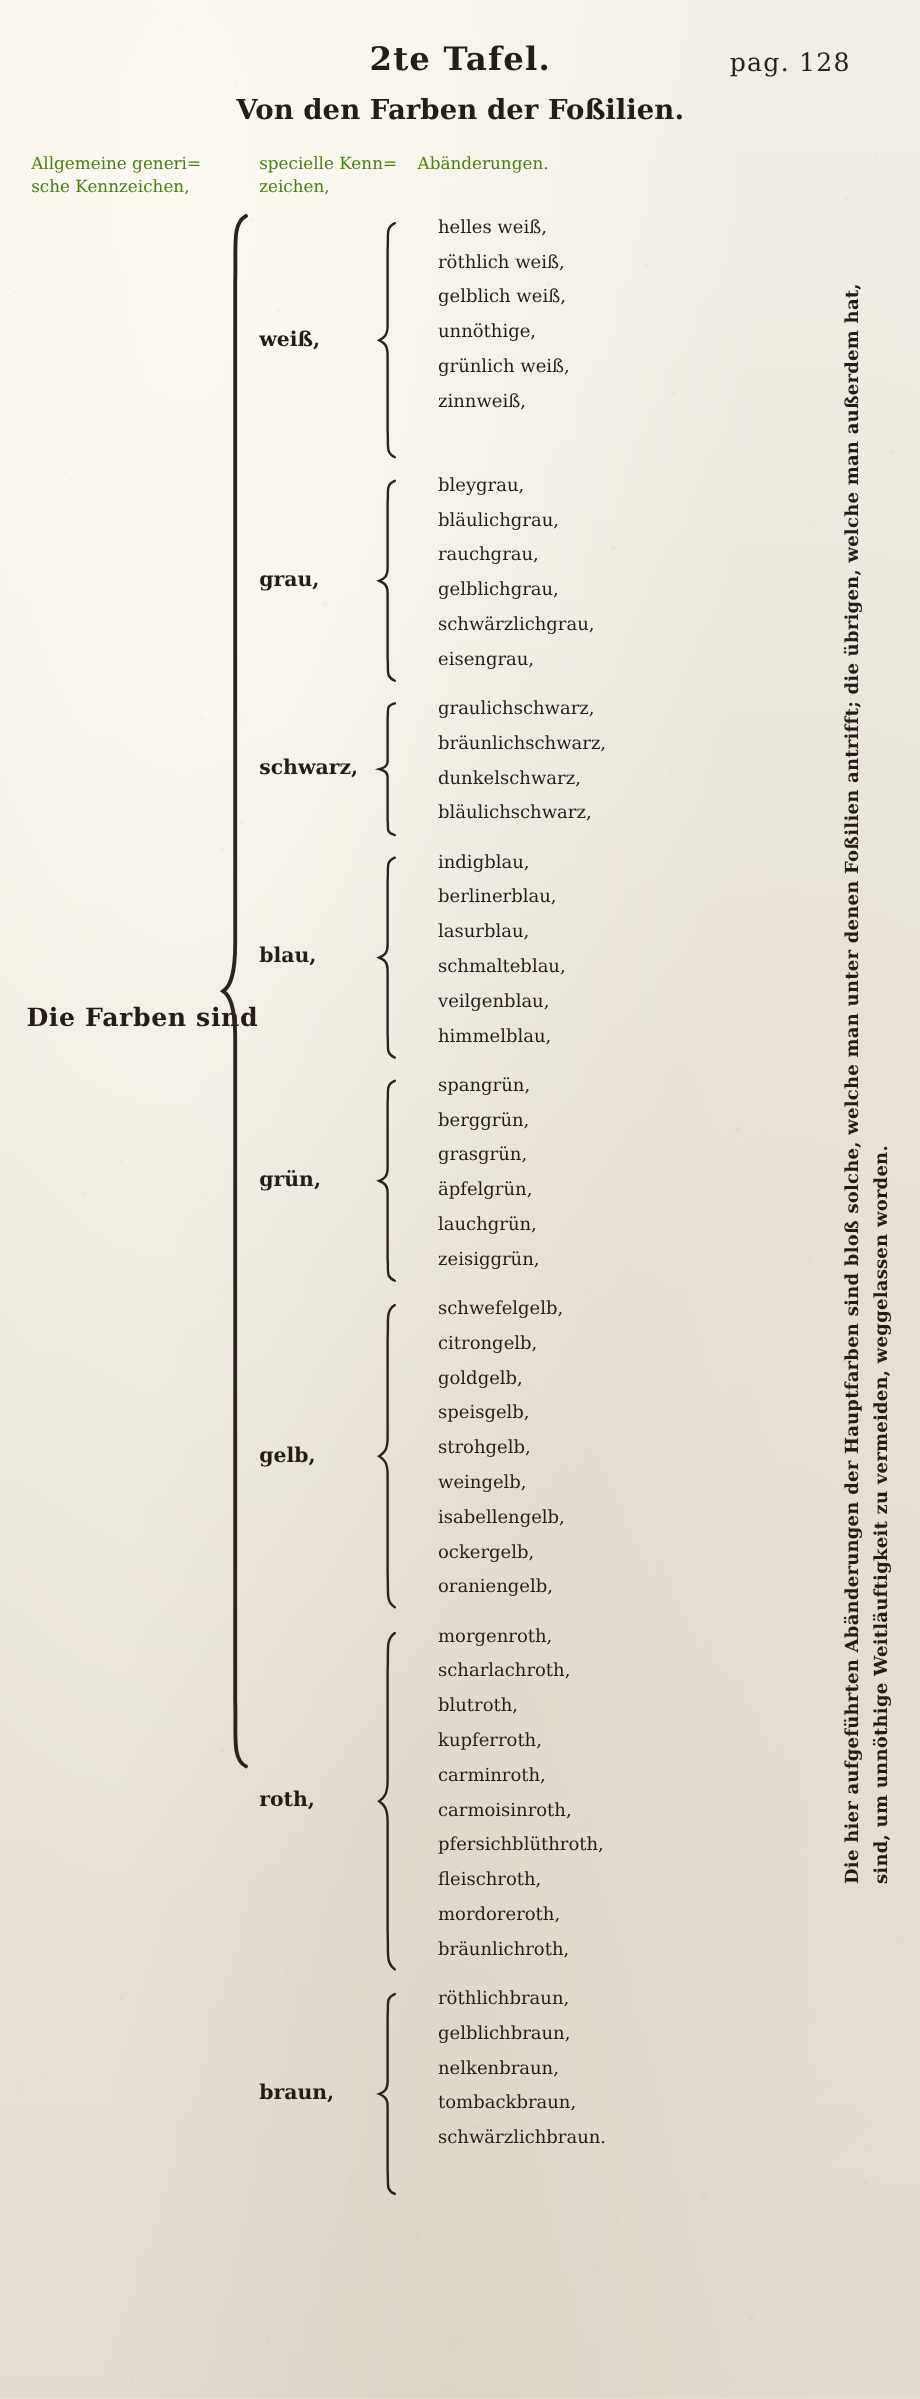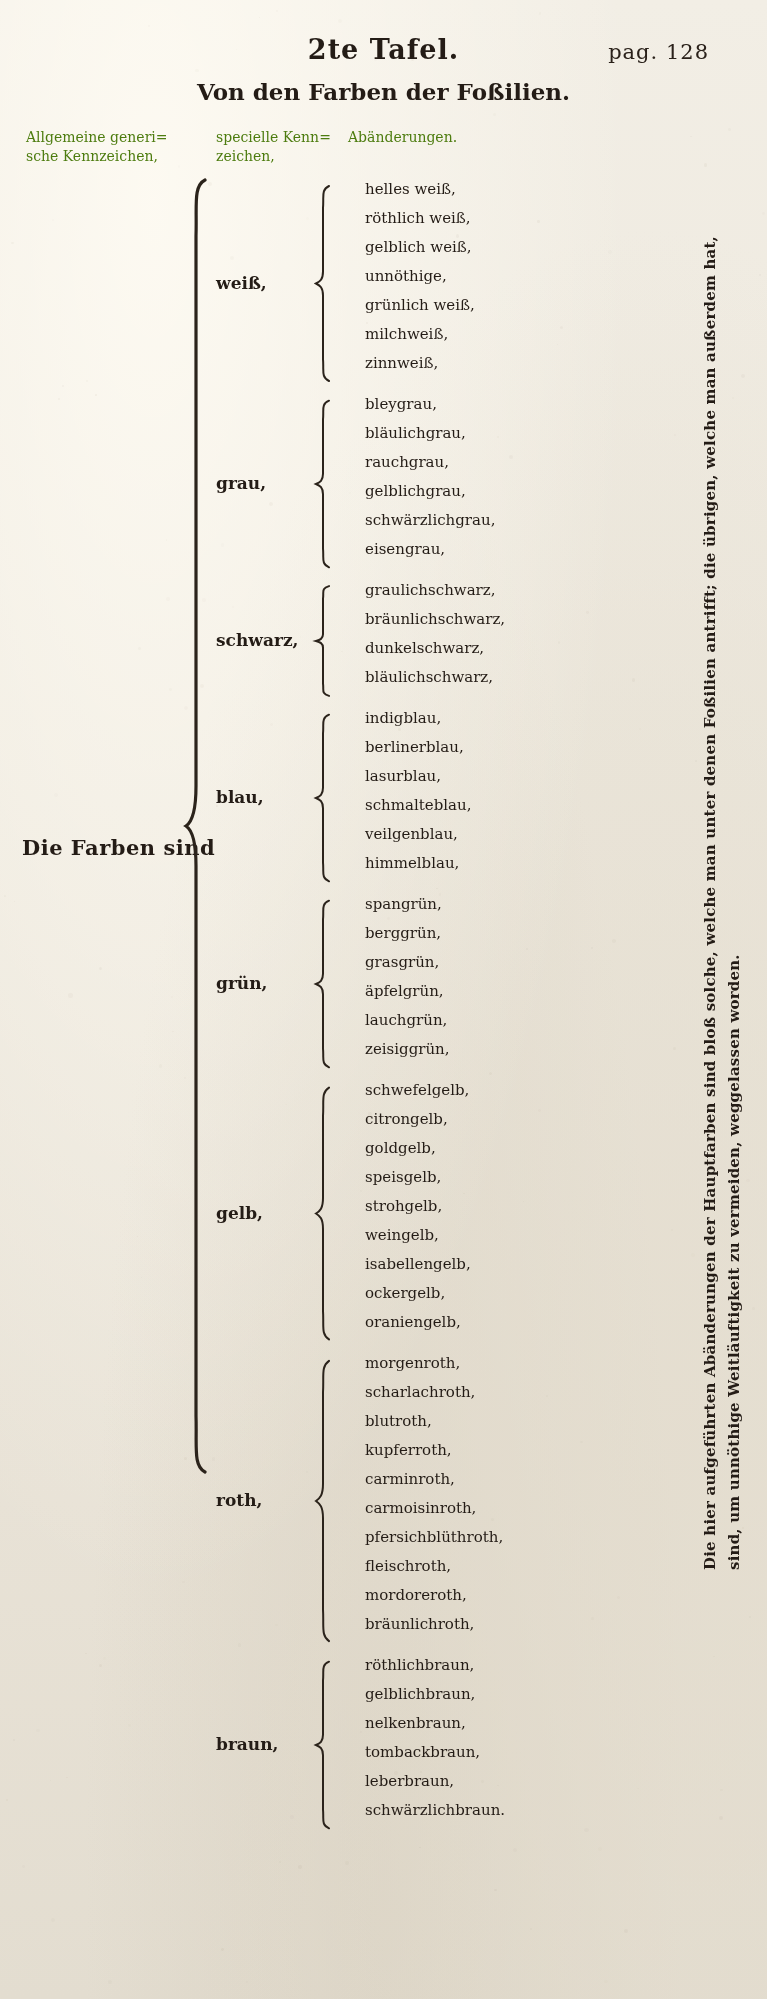--- a/index.html
+++ b/index.html
@@ -196,21 +196,20 @@
         <div class="group-label" style="top: 90.5px;">weiß,</div>
         <svg class="group-brace" viewBox="0 0 20 100" preserveAspectRatio="none" style="top: 2px; height: 199px;">
           <path d="M17 1 C9 3, 12 6, 11 12 L11 44 C11 48, 8 49, 4 50 C8 51, 11 52, 11 56 L11 88 C12 94, 9 97, 17 99" fill="none" stroke="#2b231b" stroke-width="2" vector-effect="non-scaling-stroke" stroke-linecap="round"></path>
         </svg>
         <div class="variations">
           <div class="variation">helles weiß,</div>
           <div class="variation">röthlich weiß,</div>
           <div class="variation">gelblich weiß,</div>
           <div class="variation">unnöthige,</div>
           <div class="variation">grünlich weiß,</div>
-          <div class="variation">milchweiß,</div>
           <div class="variation">zinnweiß,</div>
         </div>
       </div>
       <div class="group" style="top: 397px; height: 174px;">
         <div class="group-label" style="top: 76px;">grau,</div>
         <svg class="group-brace" viewBox="0 0 20 100" preserveAspectRatio="none" style="top: 2px; height: 170px;">
           <path d="M17 1 C9 3, 12 6, 11 12 L11 44 C11 48, 8 49, 4 50 C8 51, 11 52, 11 56 L11 88 C12 94, 9 97, 17 99" fill="none" stroke="#2b231b" stroke-width="2" vector-effect="non-scaling-stroke" stroke-linecap="round"></path>
         </svg>
         <div class="variations">
           <div class="variation">bleygrau,</div>
@@ -299,21 +298,20 @@
       <div class="group" style="top: 1658px; height: 174px;">
         <div class="group-label" style="top: 76px;">braun,</div>
         <svg class="group-brace" viewBox="0 0 20 100" preserveAspectRatio="none" style="top: 2px; height: 170px;">
           <path d="M17 1 C9 3, 12 6, 11 12 L11 44 C11 48, 8 49, 4 50 C8 51, 11 52, 11 56 L11 88 C12 94, 9 97, 17 99" fill="none" stroke="#2b231b" stroke-width="2" vector-effect="non-scaling-stroke" stroke-linecap="round"></path>
         </svg>
         <div class="variations">
           <div class="variation">röthlichbraun,</div>
           <div class="variation">gelblichbraun,</div>
           <div class="variation">nelkenbraun,</div>
           <div class="variation">tombackbraun,</div>
-          <div class="variation">leberbraun,</div>
           <div class="variation">schwärzlichbraun.</div>
         </div>
       </div>
     </div>
 
   <div class="side-note">
     <div class="line l1">Die hier aufgeführten Abänderungen der Hauptfarben sind bloß solche, welche man unter denen Foßilien antrifft; die übrigen, welche man außerdem hat,</div>
     <div class="line l2">sind, um unnöthige Weitläuftigkeit zu vermeiden, weggelassen worden.</div>
   </div>
 

